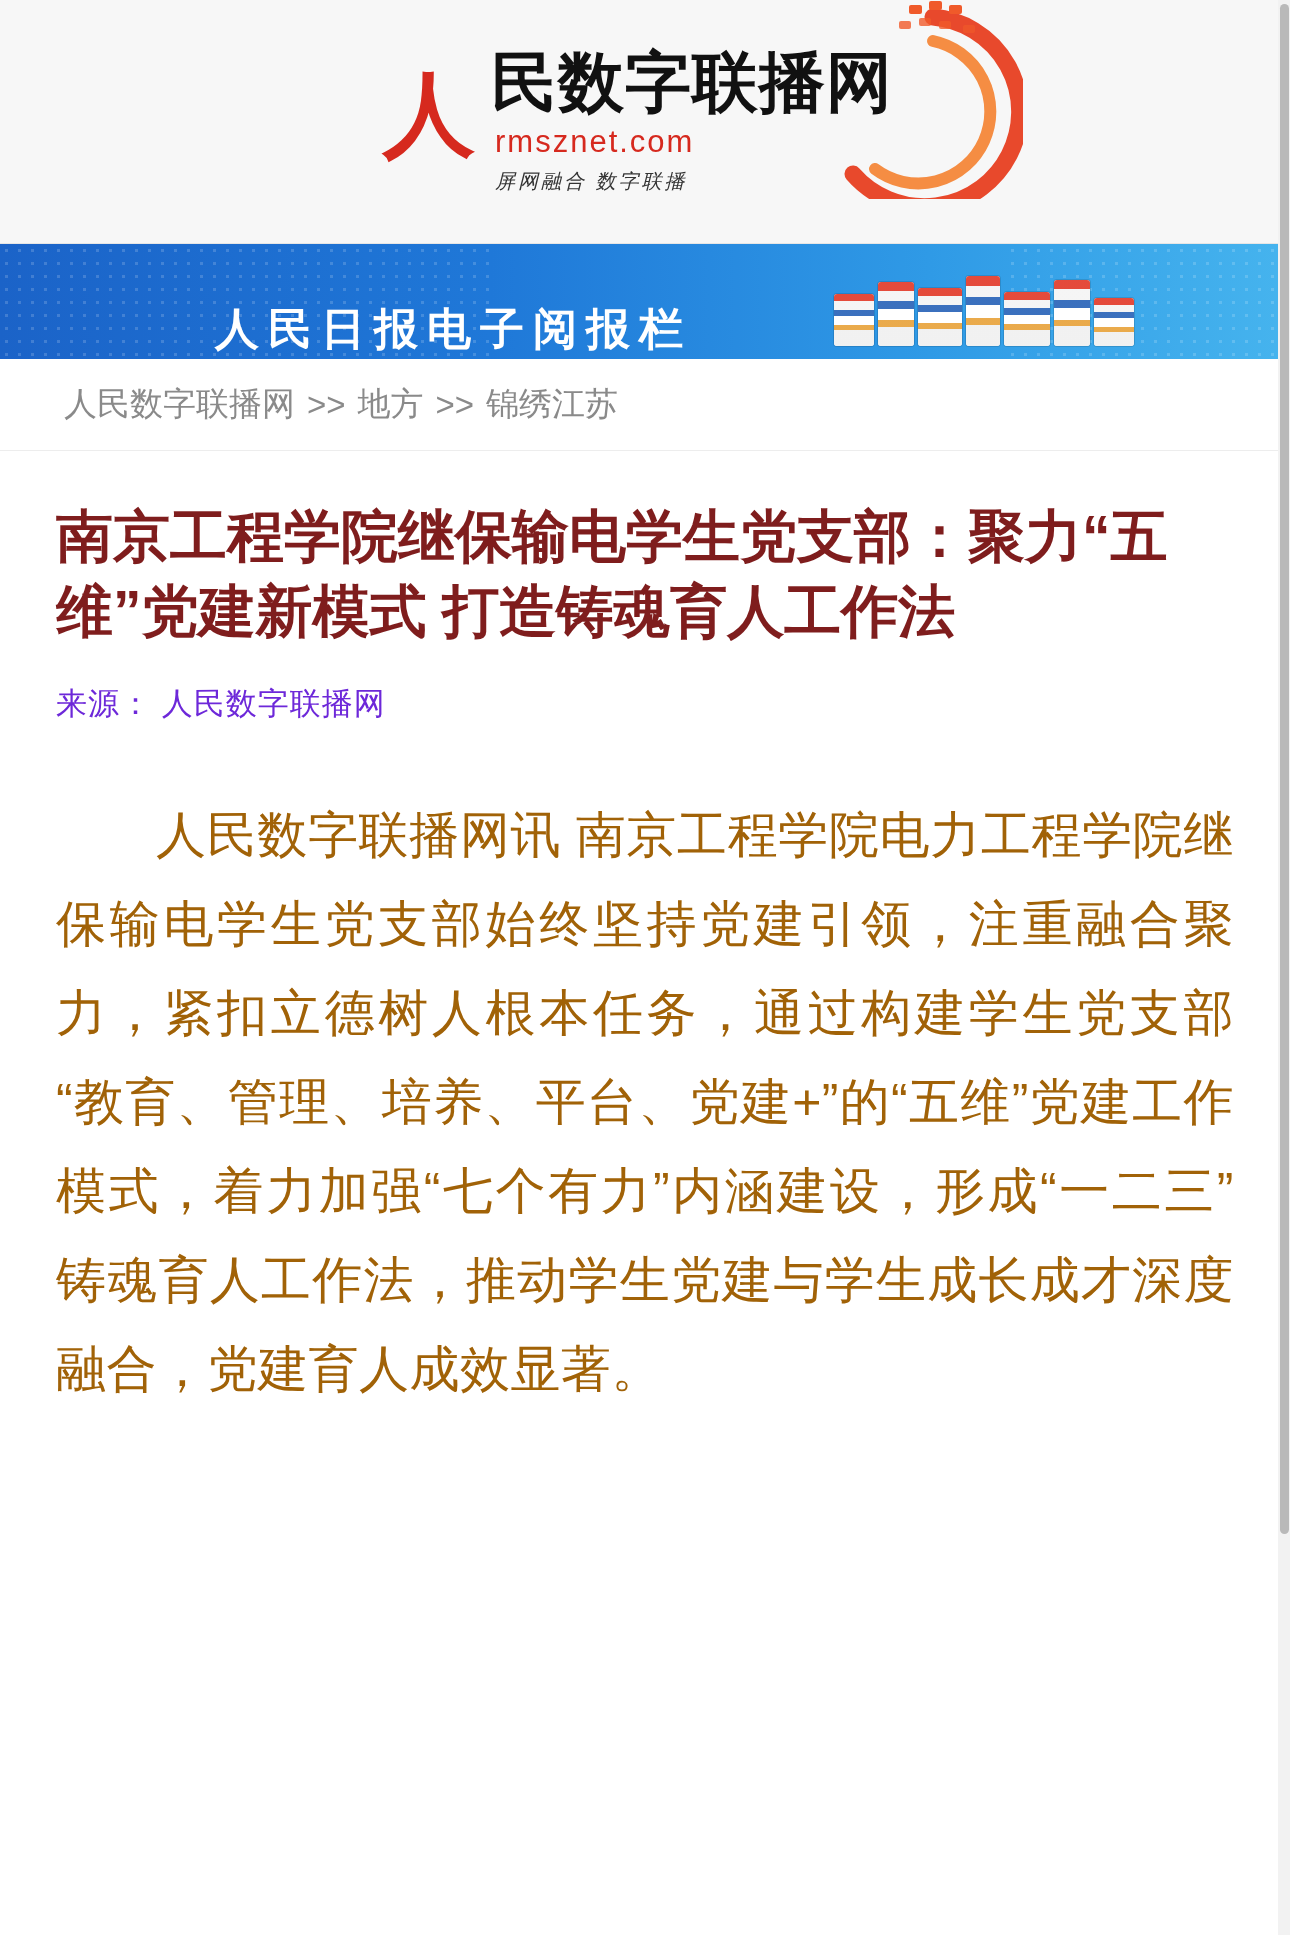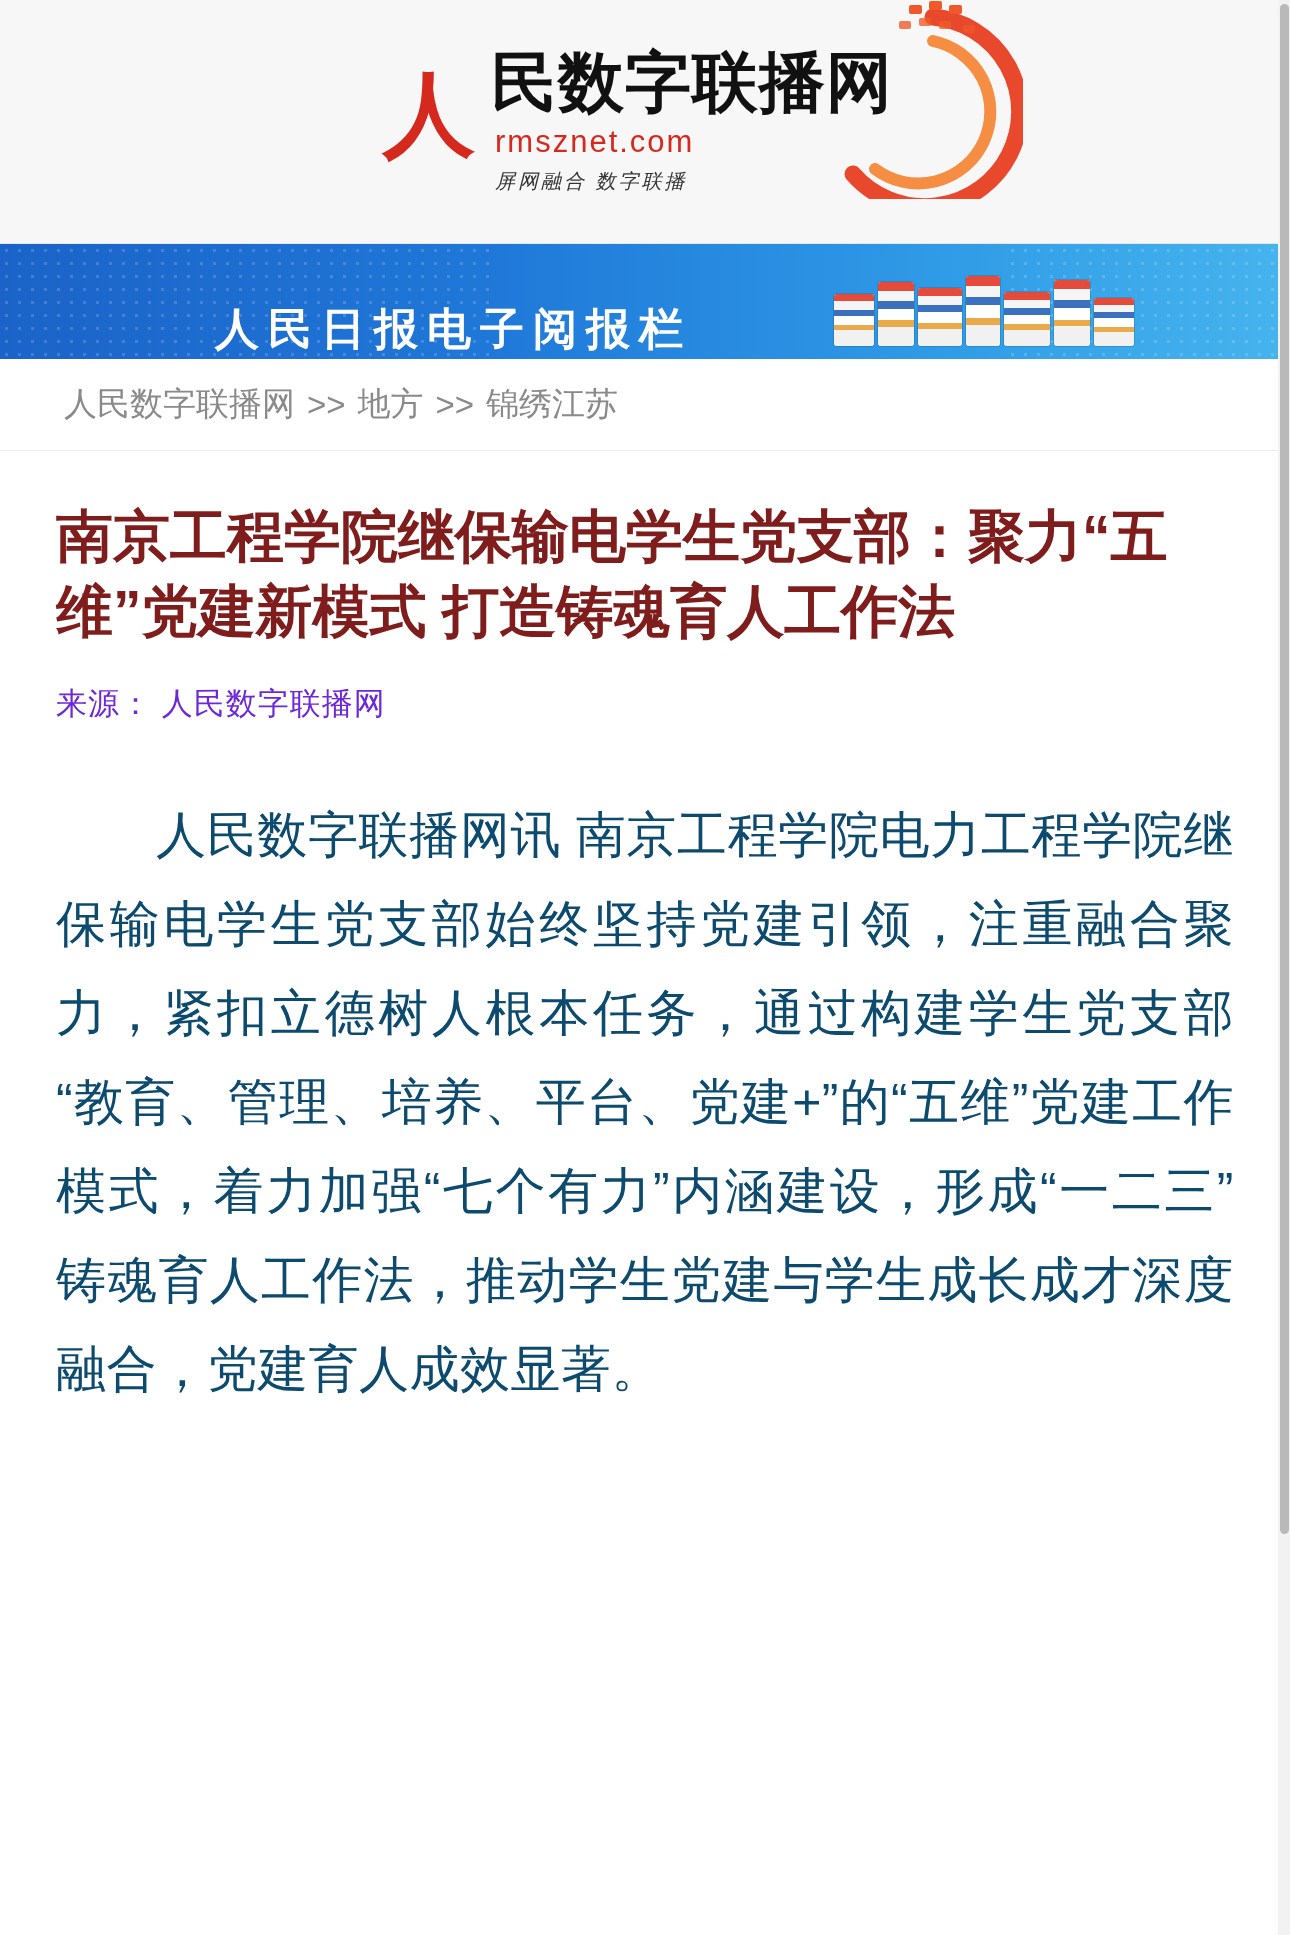--- a/index.html
+++ b/index.html
@@ -179,21 +179,21 @@
   }
   .meta-source {
     font-size: 31px;
     color: #6d28d9;
     letter-spacing: 1px;
   }
   .body-text {
     margin-top: 66px;
     font-size: 50px;
     line-height: 1.78;
-    color: #0c4a6e;
+    color: #a16207;
     text-indent: 2em;
     text-align: justify;
     letter-spacing: 0.5px;
   }
 
   
   .scrollbar-track {
     position: absolute;
     top: 0;
     right: 0;

